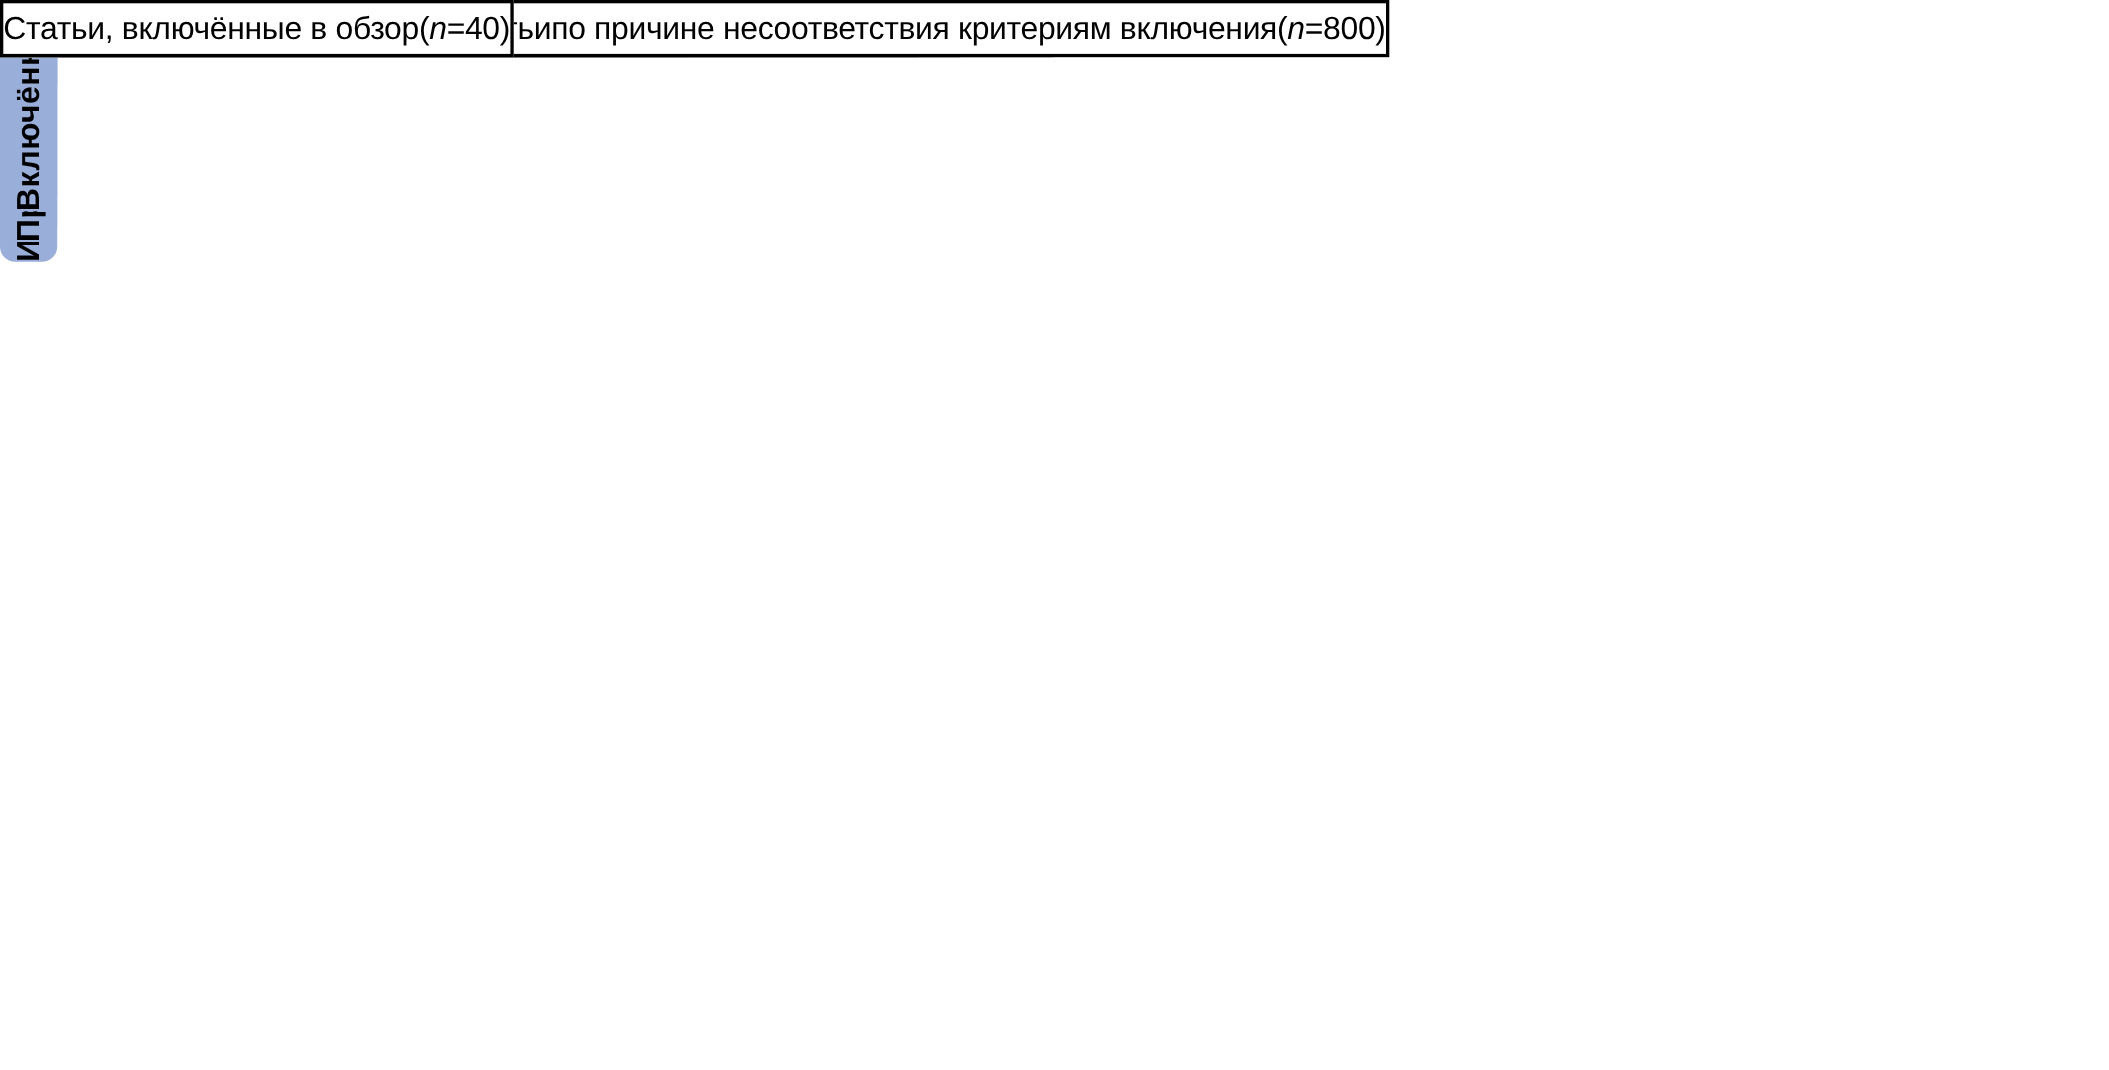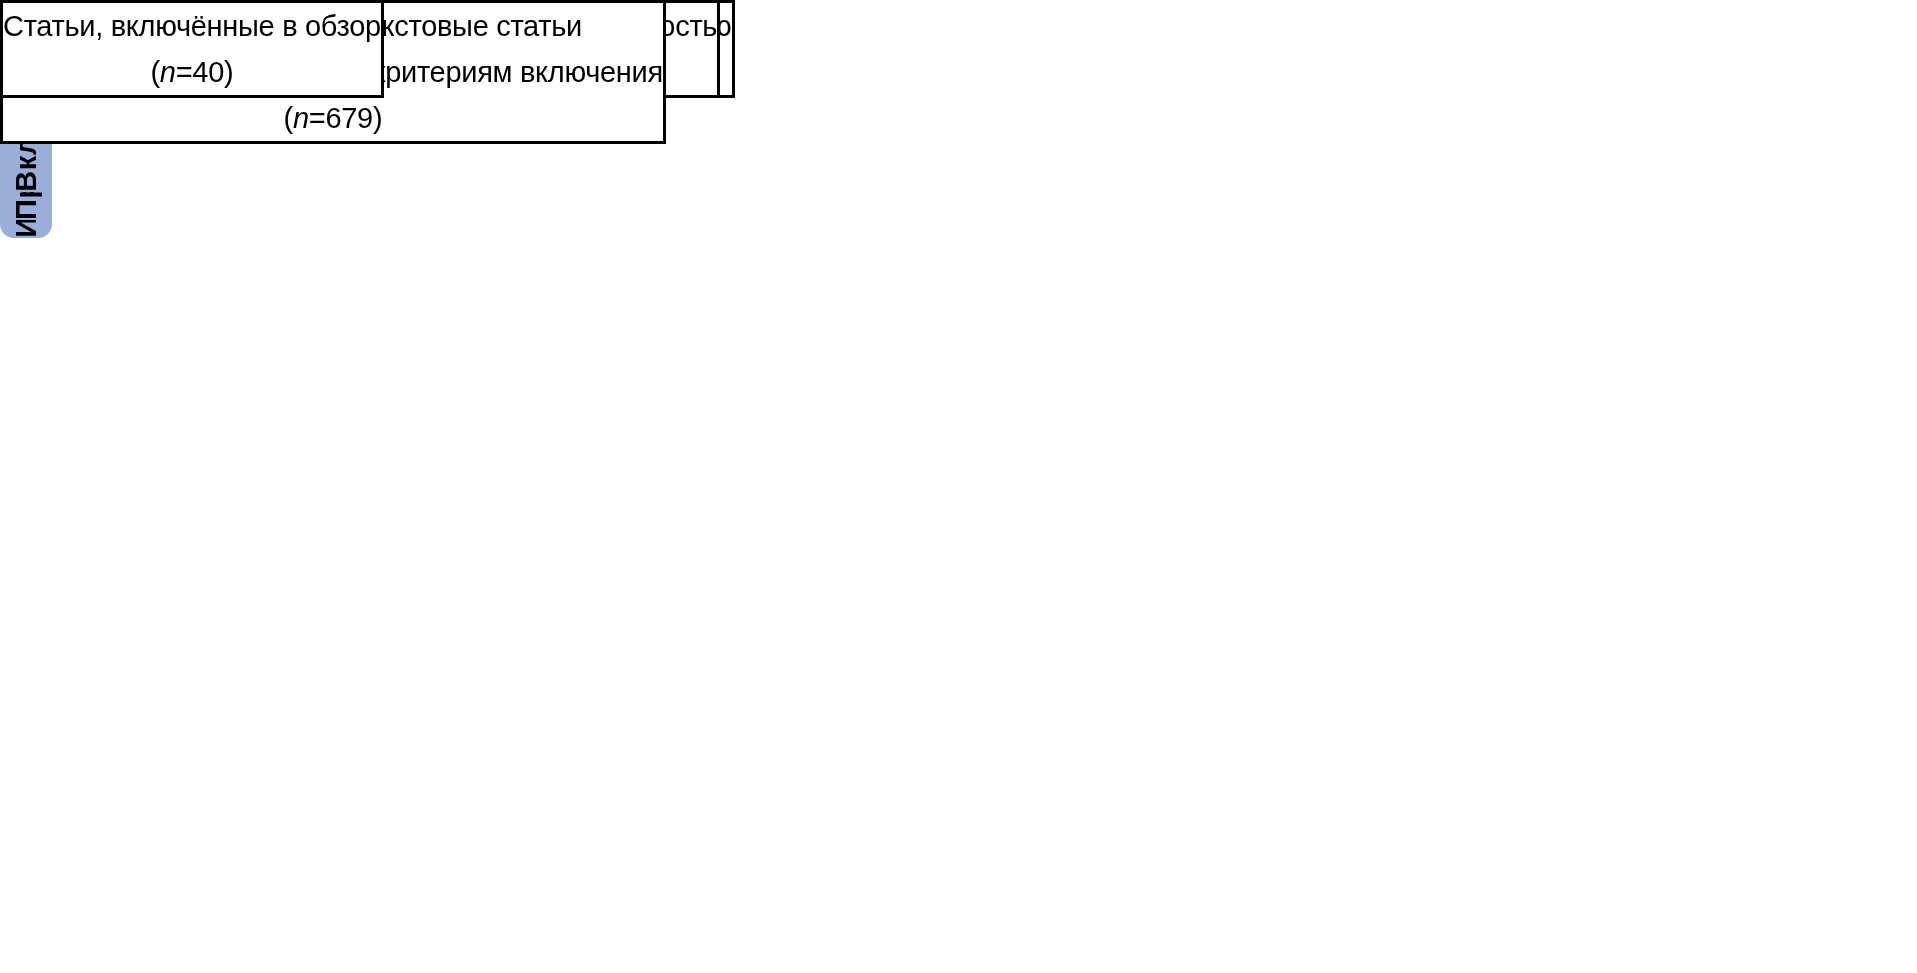--- a/index.html
+++ b/index.html
@@ -38,21 +38,20 @@
   .stage-search         { top: 300; height: 155; }
   .stage-eligibility    { top: 503; height: 224; }
   .stage-included       { top: 772; height: 198; }
 
   
   .box {
     position: absolute;
     background: #ffffff;
     border: 3px solid #000000;
     display: flex;
-    flex-direction: column;
     align-items: center;
     justify-content: center;
     text-align: center;
     font-size: 29px;
     line-height: 46px;
     letter-spacing: -0.3px;
   }
   .box .nvar { font-style: italic; }
 
   .box-records-identified { left: 77;   top: 6;   width: 888; height: 246; }
@@ -156,21 +155,21 @@
     <div><span>(</span><span class="nvar">n</span><span>=9502)</span></div>
   </div>
 
   <div class="box box-fulltext-assessed">
     <div>Полнотекстовые статьи, оцененные на приемлемость</div>
     <div><span>(</span><span class="nvar">n</span><span>=1048)</span></div>
   </div>
   <div class="box box-fulltext-excluded">
     <div>Исключённые полнотекстовые статьи</div>
     <div>по причине несоответствия критериям включения</div>
-    <div><span>(</span><span class="nvar">n</span><span>=679)</span></div>
+    <div><span>(</span><span class="nvar">n</span><span>=800)</span></div>
   </div>
 
   <div class="box box-studies-included">
     <div>Статьи, включённые в обзор</div>
     <div><span>(</span><span class="nvar">n</span><span>=40)</span></div>
   </div>
 
   <div class="varrow varrow-1"></div>
   <div class="varrow varrow-2"></div>
   <div class="varrow varrow-3"></div>

